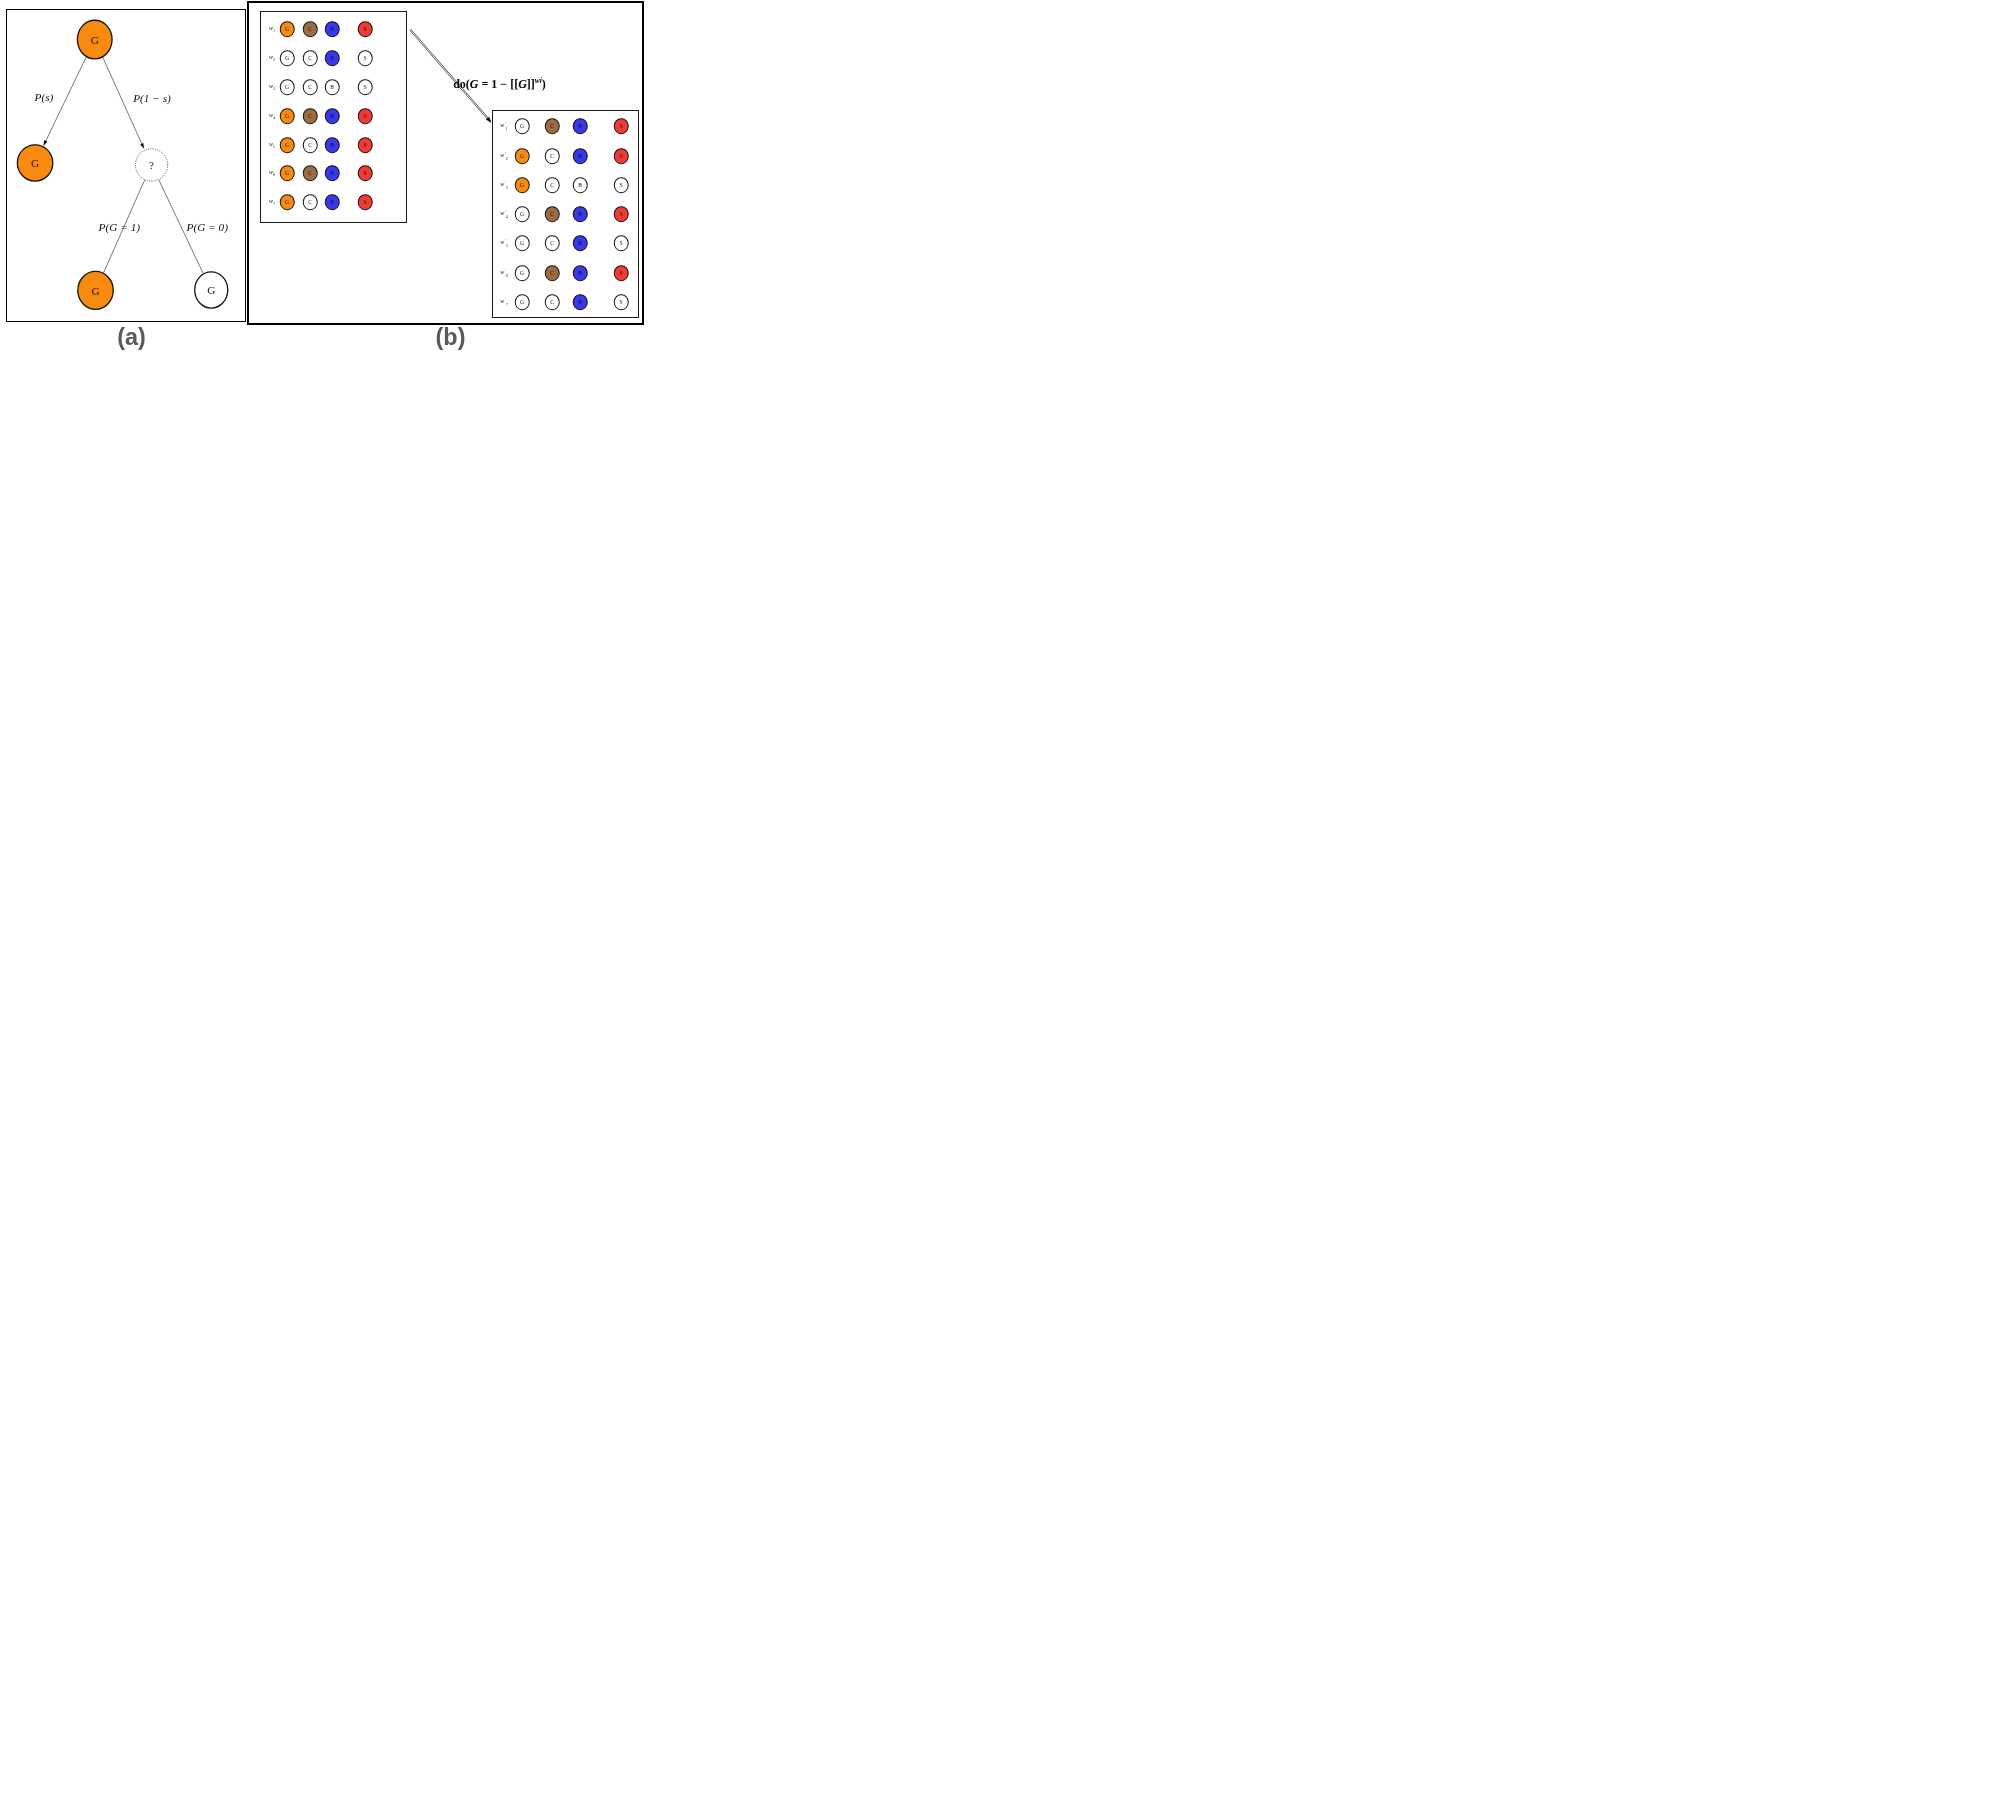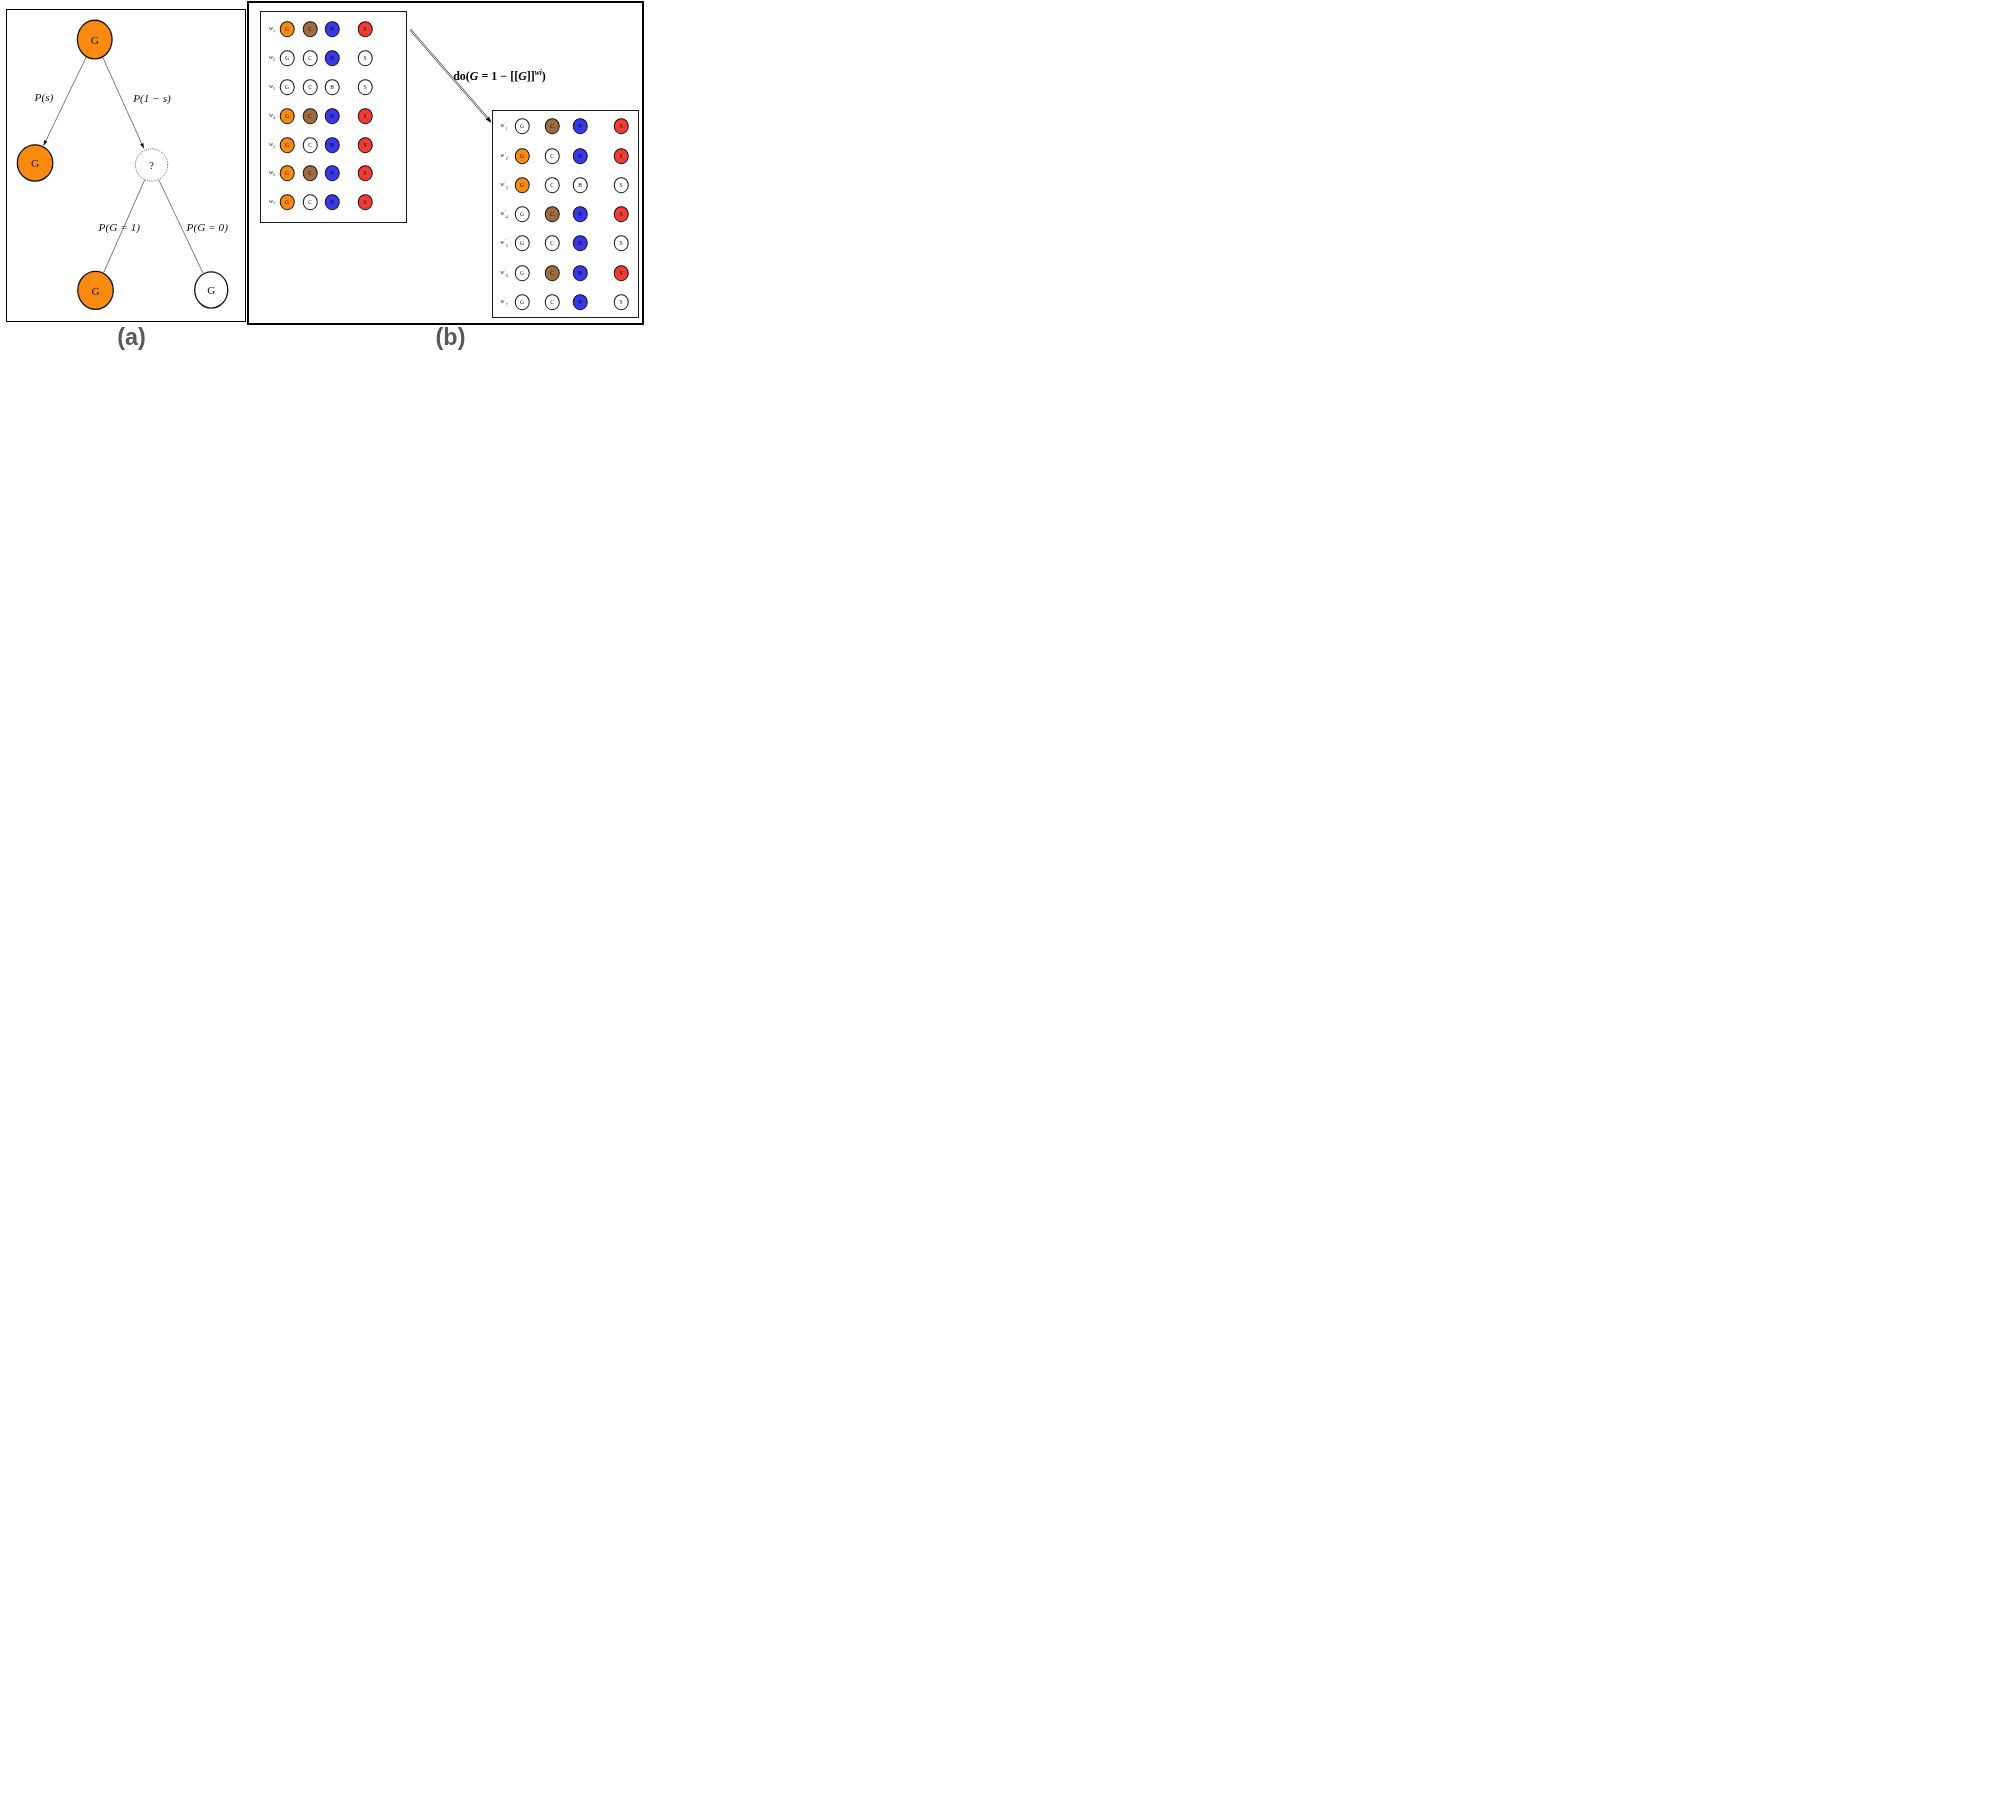--- a/index.html
+++ b/index.html
@@ -17,21 +17,21 @@
   #cap-b{left:416px;top:324px;}
   .wrow-label{position:absolute;font-size:6px;color:#222;transform:translate(-50%,-50%);
               white-space:nowrap;font-family:"Liberation Serif",serif;}
   .wrow-label i{font-style:italic;}
   .wrow-label sub{font-size:4px;}
   .wrow-label .pr{font-size:4.4px;vertical-align:2px;margin-left:0.4px;}
   .wcircle{position:absolute;width:14.5px;height:15.7px;border:0.8px solid #161616;border-radius:50%;
            display:flex;align-items:center;justify-content:center;font-size:5.6px;color:#111;
            box-sizing:border-box;transform:translate(-50%,-50%);
            font-family:"Liberation Serif",serif;}
-  #formula{position:absolute;left:419px;top:68px;width:161px;text-align:center;
+  #formula{position:absolute;left:419px;top:76px;width:161px;text-align:center;
            font-family:"Liberation Serif",serif;font-weight:700;font-size:12px;color:#000;
            white-space:nowrap;}
   #formula .it{font-style:italic;}
   #formula sup{font-size:0.62em;}
 </style>
 </head>
 <body>
 
 <div id="canvas">
   <div id="panel-a" class="box"></div>

